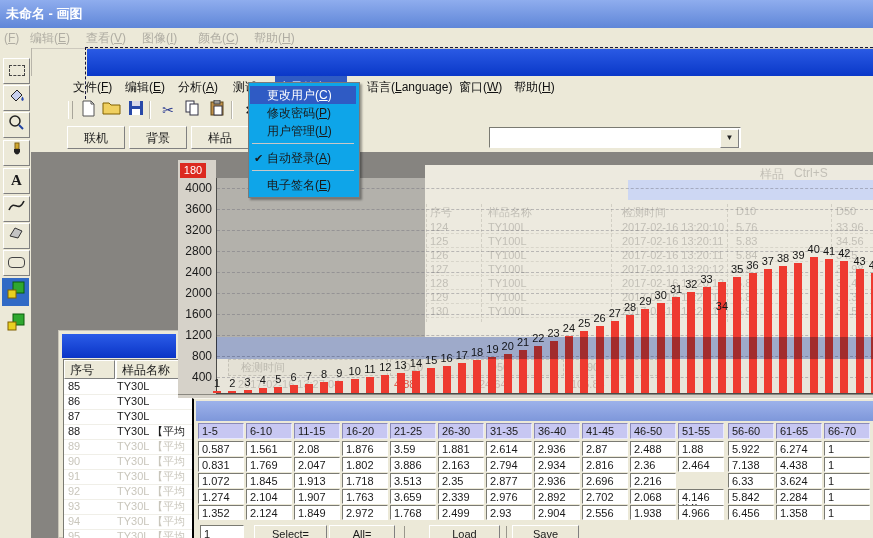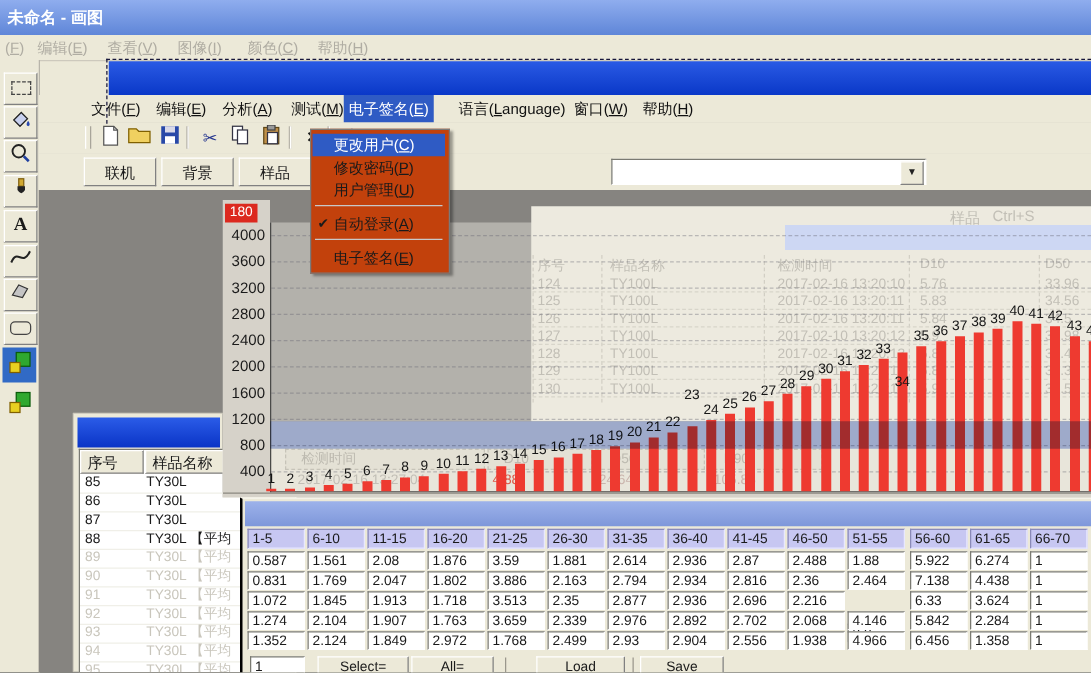--- a/index.html
+++ b/index.html
@@ -75,21 +75,21 @@
   .dw-hcell{position:absolute;top:24px;width:46px;height:16px;background:#c7c7f2;border:1px solid;
     border-color:#8a8ab8 #e8e8ff #e8e8ff #8a8ab8;font-size:11px;line-height:15px;padding-left:3px;box-sizing:border-box;}
   .dw-cell{position:absolute;width:46px;height:15px;background:#fff;border:1px solid;
     border-color:#7a7a72 #fff #fff #7a7a72;font-size:11px;line-height:14px;padding-left:3px;box-sizing:border-box;}
   .dw-input{position:absolute;left:6px;top:126px;width:44px;height:18px;background:#fff;border:1px solid;
     border-color:#7a7a72 #fff #fff #7a7a72;font-size:11px;line-height:16px;padding-left:3px;box-sizing:border-box;}
   .dw-btn{position:absolute;top:126px;height:18px;background:#ece9d8;border:1px solid;
     border-color:#fff #808080 #808080 #fff;font-size:11px;text-align:center;line-height:16px;box-sizing:border-box;}
   .dw-sep{position:absolute;top:127px;width:1px;height:14px;background:#9a978c;}
   
-  #dropdown{left:248px;top:103px;width:110px;height:114px;background:#c2410c;border:1px solid #7a7a7a;
+  #dropdown{left:248px;top:82px;width:110px;height:114px;background:#0ea5e9;border:1px solid #7a7a7a;
     box-shadow:2px 2px 2px rgba(0,0,0,0.35);z-index:50;}
   .dd-item{position:absolute;left:1px;width:106px;height:18px;line-height:18px;padding-left:17px;
     font-size:12px;box-sizing:border-box;white-space:nowrap;}
   .dd-item.hl{background:#2f5bc4;color:#fff;}
   .dd-check{position:absolute;left:4px;font-size:11px;}
   .dd-sep{position:absolute;left:3px;width:102px;height:0;border-top:1px solid #c8c8c8;}
   
   .sel-top{left:85px;top:47px;width:788px;height:0;border-top:1px dashed #16163a;}
   .sel-left{left:85px;top:47px;width:0;height:52px;border-left:1px dashed #16163a;}
   u{text-decoration:underline;}
@@ -332,21 +332,21 @@
         <div class="bar-label" style="left: 288.1px; top: 186px;">18</div>
         <div class="bar" style="left: 310.4px; top: 197px; height: 36px; background: rgb(238, 58, 48);"></div>
         <div class="bar-label" style="left: 303.4px; top: 183px;">19</div>
         <div class="bar" style="left: 325.7px; top: 194px; height: 39px; background: rgb(238, 58, 48);"></div>
         <div class="bar-label" style="left: 318.7px; top: 180px;">20</div>
         <div class="bar" style="left: 341px; top: 190px; height: 43px; background: rgb(238, 58, 48);"></div>
         <div class="bar-label" style="left: 334px; top: 176px;">21</div>
         <div class="bar" style="left: 356.3px; top: 186px; height: 47px; background: rgb(238, 58, 48);"></div>
         <div class="bar-label" style="left: 349.3px; top: 172px;">22</div>
         <div class="bar" style="left: 371.6px; top: 181px; height: 52px; background: rgb(238, 58, 48);"></div>
-        <div class="bar-label" style="left: 364.6px; top: 150px;">23</div>
+        <div class="bar-label" style="left: 364.6px; top: 167px;">23</div>
         <div class="bar" style="left: 386.9px; top: 176px; height: 57px; background: rgb(238, 58, 48);"></div>
         <div class="bar-label" style="left: 379.9px; top: 162px;">24</div>
         <div class="bar" style="left: 402.2px; top: 171px; height: 62px; background: rgb(238, 58, 48);"></div>
         <div class="bar-label" style="left: 395.2px; top: 157px;">25</div>
         <div class="bar" style="left: 417.5px; top: 166px; height: 67px; background: rgb(238, 58, 48);"></div>
         <div class="bar-label" style="left: 410.5px; top: 152px;">26</div>
         <div class="bar" style="left: 432.8px; top: 161px; height: 72px; background: rgb(238, 58, 48);"></div>
         <div class="bar-label" style="left: 425.8px; top: 147px;">27</div>
         <div class="bar" style="left: 448.1px; top: 155px; height: 78px; background: rgb(238, 58, 48);"></div>
         <div class="bar-label" style="left: 441.1px; top: 141px;">28</div>

